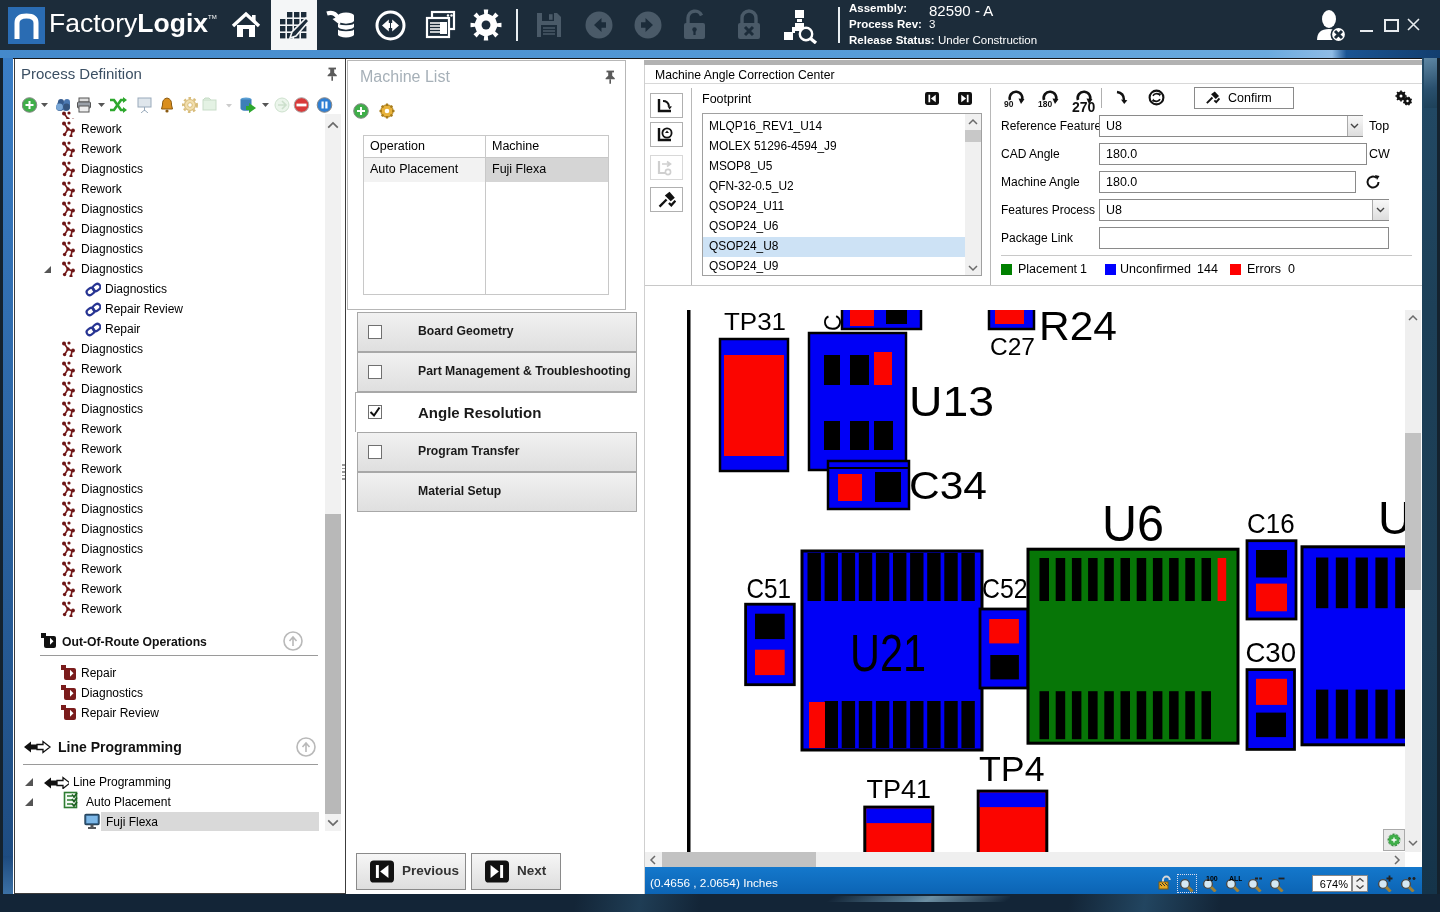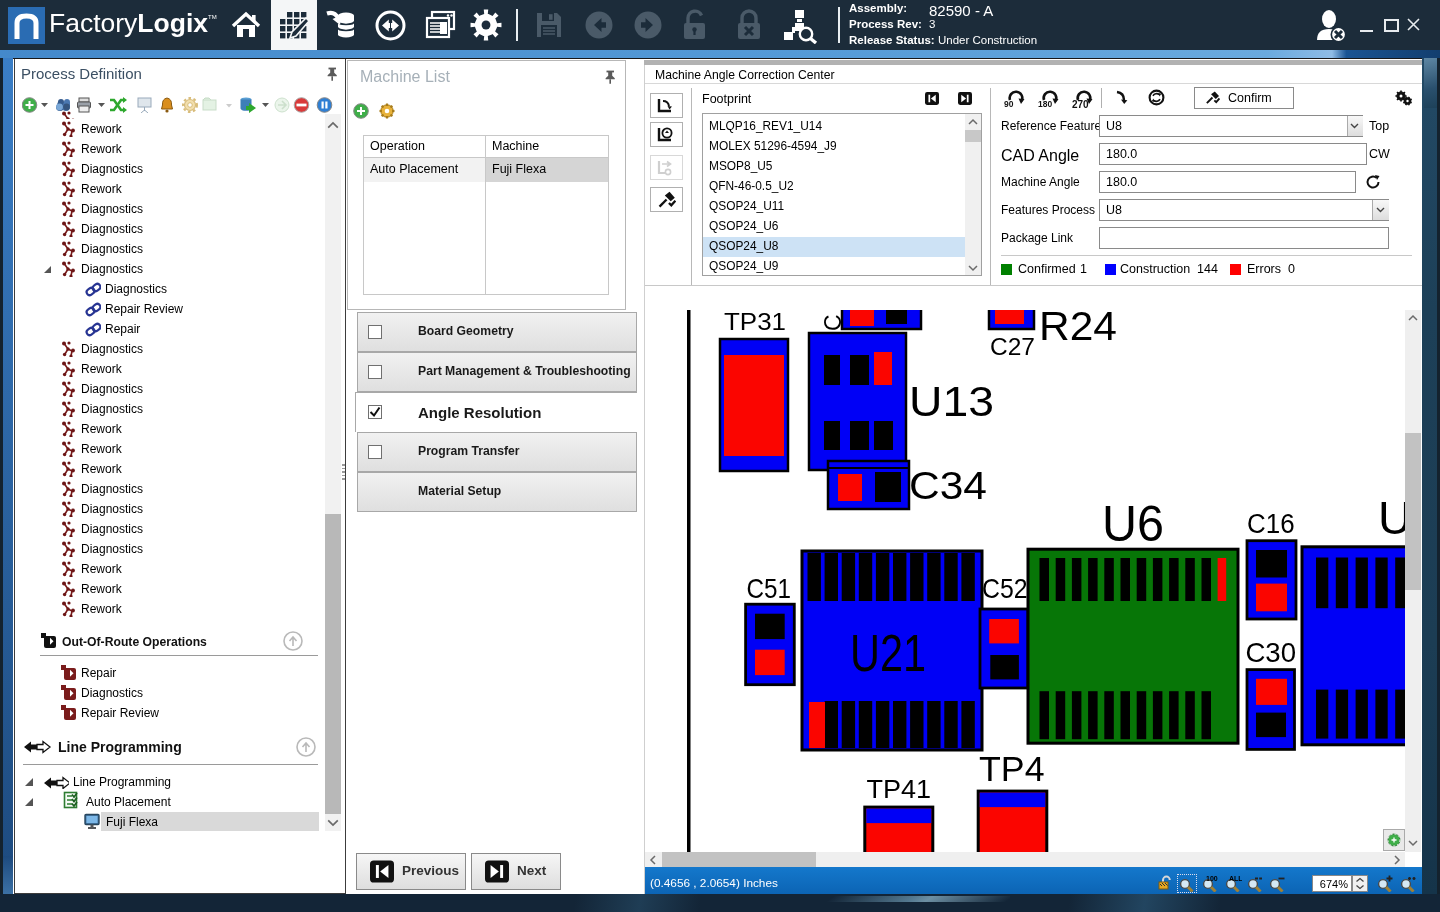--- a/index.html
+++ b/index.html
@@ -504,21 +504,21 @@
     <svg style="position:absolute;left:925px;top:92px" width="14" height="13" viewBox="0 0 13 12">
       <use href="#i-skipL"></use>
     </svg>
     <svg style="position:absolute;left:958px;top:92px" width="14" height="13" viewBox="0 0 13 12">
       <use href="#i-skipR"></use>
     </svg>
     <div style="position:absolute;left:702px;top:113px;width:280px;height:163px;border:1px solid #a0a0a0;box-sizing:border-box;background:#fff"></div>
     <div style="position:absolute;left:709px;top:119px;font-size:11.9px;color:#000">MLQP16_REV1_U14</div>
     <div style="position:absolute;left:709px;top:139px;font-size:11.9px;color:#000">MOLEX 51296-4594_J9</div>
     <div style="position:absolute;left:709px;top:159px;font-size:11.9px;color:#000">MSOP8_U5</div>
-    <div style="position:absolute;left:709px;top:179px;font-size:11.9px;color:#000">QFN-46-0.5_U2</div>
+    <div style="position:absolute;left:709px;top:179px;font-size:11.9px;color:#000">QFN-32-0.5_U2</div>
     <div style="position:absolute;left:709px;top:199px;font-size:11.9px;color:#000">QSOP24_U11</div>
     <div style="position:absolute;left:709px;top:219px;font-size:11.9px;color:#000">QSOP24_U6</div>
     <div style="position:absolute;left:703px;top:237px;width:262px;height:20px;background:#cde2f5"></div>
     <div style="position:absolute;left:709px;top:239px;font-size:11.9px;color:#000">QSOP24_U8</div>
     <div style="position:absolute;left:709px;top:259px;font-size:11.9px;color:#000">QSOP24_U9</div>
     <div style="position:absolute;left:965px;top:114px;width:16px;height:161px;background:#f0f0f0"></div>
     <svg style="position:absolute;left:965px;top:117px" width="16" height="10" viewBox="0 0 16 10">
       <path d="M4 7 L8 3 L12 7" stroke="#6a6a6a" stroke-width="1.5" fill="none"></path>
     </svg>
     <svg style="position:absolute;left:965px;top:263px" width="16" height="10" viewBox="0 0 16 10">
@@ -533,21 +533,21 @@
     <div style="position:absolute;left:1004px;top:99px;font-size:8.5px;font-weight:700;color:#111">90</div>
     <svg style="position:absolute;left:1041px;top:89px" width="19" height="15" viewBox="0 0 19 15">
       <path d="M3 11 a6.3 6.3 0 1 1 11.5 1" stroke="#111" stroke-width="2.6" fill="none"></path>
       <path d="M11.5 9.5 l6 0.5 l-3.5 5 Z" fill="#111"></path>
     </svg>
     <div style="position:absolute;left:1038px;top:99px;font-size:8.5px;font-weight:700;color:#111">180</div>
     <svg style="position:absolute;left:1075px;top:89px" width="19" height="15" viewBox="0 0 19 15">
       <path d="M3 11 a6.3 6.3 0 1 1 11.5 1" stroke="#111" stroke-width="2.6" fill="none"></path>
       <path d="M11.5 9.5 l6 0.5 l-3.5 5 Z" fill="#111"></path>
     </svg>
-    <div style="position:absolute;left:1072px;top:99px;font-size:10px;font-weight:700;color:#111">270</div>
+    <div style="position:absolute;left:1072px;top:99px;font-size:14px;font-weight:700;color:#111">270</div>
     <div style="position:absolute;left:1101px;top:88px;width:1px;height:20px;background:#b0b0b0"></div>
     <svg style="position:absolute;left:1115px;top:90px" width="14" height="16" viewBox="0 0 14 16">
       <path d="M2 2 q7 1 7 8" stroke="#111" stroke-width="2.4" fill="none"></path>
       <path d="M6 9.5 l3.2 4.5 l3.2 -3.8 Z" fill="#111"></path>
     </svg>
     <svg style="position:absolute;left:1148px;top:89px" width="17" height="17" viewBox="0 0 17 17">
       <circle cx="8.5" cy="8.5" r="6.9" fill="none" stroke="#111" stroke-width="2.1"></circle>
       <path d="M5 6.8 a4 4 0 0 1 6.2 -1.2" stroke="#111" stroke-width="1.6" fill="none"></path>
       <path d="M10.3 4 l3 0.8 l-1.8 2.6 Z" fill="#111"></path>
       <path d="M12 10.2 a4 4 0 0 1 -6.2 1.2" stroke="#111" stroke-width="1.6" fill="none"></path>
@@ -578,21 +578,21 @@
         <line x1="13.7" y1="14.0" x2="14.2" y2="15.3"></line>
         <line x1="11.3" y1="13.9" x2="10.7" y2="15.2"></line>
         <line x1="9.5" y1="12.2" x2="8.2" y2="12.7"></line>
         <line x1="9.6" y1="9.8" x2="8.3" y2="9.2"></line>
         <line x1="11.3" y1="8.0" x2="10.8" y2="6.7"></line>
         <line x1="13.7" y1="8.0" x2="14.3" y2="6.8"></line>
         <line x1="15.5" y1="9.8" x2="16.8" y2="9.3"></line>
       </g>
     </svg>
     <div style="position:absolute;left:1001px;top:119px;font-size:12px;color:#000">Reference Feature</div>
-    <div style="position:absolute;left:1001px;top:147px;font-size:16px;color:#000">CAD Angle</div>
+    <div style="position:absolute;left:1001px;top:147px;font-size:12px;color:#000">CAD Angle</div>
     <div style="position:absolute;left:1001px;top:175px;font-size:12px;color:#000">Machine Angle</div>
     <div style="position:absolute;left:1001px;top:203px;font-size:12px;color:#000">Features Process</div>
     <div style="position:absolute;left:1001px;top:231px;font-size:12px;color:#000">Package Link</div>
     <div style="position:absolute;background:#fff;border:1px solid #8a8a8a;box-sizing:border-box;font-size:12.5px;color:#000;left:1099px;top:115px;width:264px;height:22px;padding:3px 0 0 6px">U8</div>
     <div style="position:absolute;left:1347px;top:116px;width:15px;height:20px;background:linear-gradient(#f8f8f8,#ddd);border-left:1px solid #aaa"></div>
     <svg style="position:absolute;left:1348px;top:122px" width="13" height="8" viewBox="0 0 13 8">
       <path d="M3 2 L6.5 5.5 L10 2" stroke="#444" stroke-width="1.4" fill="none"></path>
     </svg>
     <div style="position:absolute;left:1369px;top:119px;font-size:12.5px;color:#000">Top</div>
     <div style="position:absolute;background:#fff;border:1px solid #8a8a8a;box-sizing:border-box;font-size:12.5px;color:#000;left:1099px;top:143px;width:268px;height:22px;padding:3px 0 0 6px">180.0</div>
@@ -603,24 +603,24 @@
       <path d="M10 1 l4.5 1 l-2.5 4 Z" fill="#111"></path>
     </svg>
     <div style="position:absolute;background:#fff;border:1px solid #8a8a8a;box-sizing:border-box;font-size:12.5px;color:#000;left:1099px;top:199px;width:290px;height:22px;padding:3px 0 0 6px">U8</div>
     <div style="position:absolute;left:1372px;top:200px;width:16px;height:20px;background:linear-gradient(#f8f8f8,#ddd);border-left:1px solid #aaa"></div>
     <svg style="position:absolute;left:1374px;top:206px" width="13" height="8" viewBox="0 0 13 8">
       <path d="M3 2 L6.5 5.5 L10 2" stroke="#444" stroke-width="1.4" fill="none"></path>
     </svg>
     <div style="position:absolute;background:#fff;border:1px solid #8a8a8a;box-sizing:border-box;font-size:12.5px;color:#000;left:1099px;top:227px;width:290px;height:22px"></div>
     <div style="position:absolute;left:1001px;top:255px;width:411px;height:1px;background:#c8c8c8"></div>
     <div style="position:absolute;left:1001px;top:264px;width:11px;height:11px;background:#008000"></div>
-    <div style="position:absolute;left:1018px;top:262px;font-size:12.5px;color:#000">Confirmed</div>
+    <div style="position:absolute;left:1018px;top:262px;font-size:12.5px;color:#000">Placement</div>
     <div style="position:absolute;left:1080px;top:262px;font-size:12.5px;color:#000">1</div>
     <div style="position:absolute;left:1105px;top:264px;width:11px;height:11px;background:#0000ff"></div>
-    <div style="position:absolute;left:1120px;top:262px;font-size:12.5px;color:#000">Construction</div>
+    <div style="position:absolute;left:1120px;top:262px;font-size:12.5px;color:#000">Unconfirmed</div>
     <div style="position:absolute;left:1197px;top:262px;font-size:12.5px;color:#000">144</div>
     <div style="position:absolute;left:1230px;top:264px;width:11px;height:11px;background:#ff0000"></div>
     <div style="position:absolute;left:1247px;top:262px;font-size:12.5px;color:#000">Errors</div>
     <div style="position:absolute;left:1288px;top:262px;font-size:12.5px;color:#000">0</div>
     <div style="position:absolute;left:645px;top:285px;width:777px;height:1px;background:#c8c8c8"></div>
 <svg style="position:absolute;left:645px;top:310px" width="760" height="542" viewBox="0 0 760 542">
       <rect x="0" y="0" width="760" height="542" fill="#fff"></rect>
       <rect x="42" y="0" width="3.5" height="542" fill="#000"></rect>
       <text x="79" y="20" font-size="24" textLength="62" lengthAdjust="spacingAndGlyphs">TP31</text>
       <rect x="75" y="29" width="68" height="132" fill="#0000f6" stroke="#000" stroke-width="2.5"></rect>

